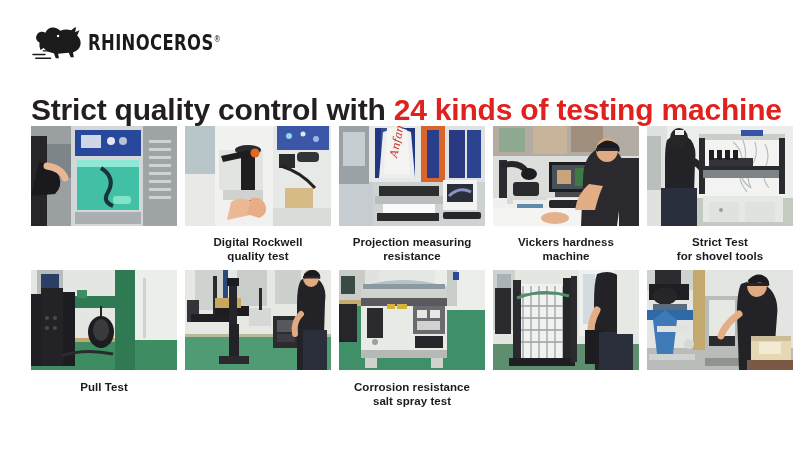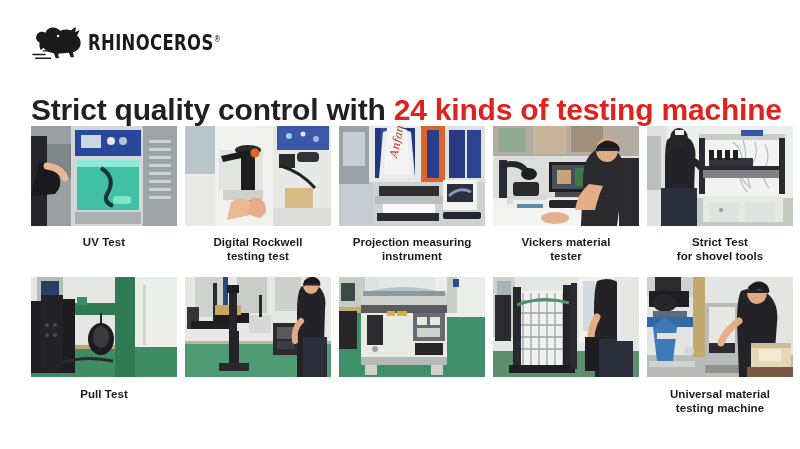--- a/index.html
+++ b/index.html
@@ -78,21 +78,21 @@
     left: 31px;
     top: 126px;
     width: 738px;
   }
   .row {
     display: flex;
     gap: 8px;
     width: 100%;
   }
   .row.row-2 {
-    margin-top: 14px;
+    margin-top: 7px;
     gap: 8px;
   }
   .cell {
     width: 146px;
     flex: 0 0 146px;
     display: flex;
     flex-direction: column;
     align-items: center;
   }
   .thumb {
@@ -177,21 +177,20 @@
               <rect x="118" y="38" width="22" height="3"></rect>
               <rect x="118" y="46" width="22" height="3"></rect>
               <rect x="118" y="54" width="22" height="3"></rect>
               <rect x="118" y="62" width="22" height="3"></rect>
               <rect x="118" y="70" width="22" height="3"></rect>
             </g>
             <path d="M8 36 q14 2 20 14 q4 10 -4 18 l-24 2 Z" fill="#1a1a1e"></path>
             <path d="M16 40 q14 2 18 12" stroke="#e8b792" stroke-width="7" fill="none" stroke-linecap="round"></path>
           </svg>
         </div>
-        <div class="caption">UV Test</div>
       </div>
 
       <div class="cell">
         <div class="thumb">
           <svg viewBox="0 0 146 100" preserveAspectRatio="none">
             <rect width="146" height="100" fill="#dde0de"></rect>
             <rect x="0" y="0" width="30" height="48" fill="#b9c6c9"></rect>
             <rect x="0" y="48" width="30" height="52" fill="#e9eae7"></rect>
             <rect x="30" y="0" width="58" height="100" fill="#f1f2ef"></rect>
             <rect x="34" y="24" width="44" height="40" fill="#e2e4e0"></rect>
@@ -209,21 +208,21 @@
             <circle cx="131" cy="13" r="3" fill="#9fb6e8"></circle>
             <rect x="94" y="28" width="16" height="14" fill="#2b2b2e"></rect>
             <rect x="112" y="26" width="22" height="10" rx="4" fill="#33333a"></rect>
             <path d="M96 40 q20 6 34 22" stroke="#222" stroke-width="3" fill="none"></path>
             <rect x="100" y="62" width="28" height="20" fill="#d6bb86"></rect>
             <rect x="88" y="82" width="58" height="18" fill="#d9dcd9"></rect>
           </svg>
         </div>
         <div class="caption">
           <span>Digital Rockwell</span><br>
-          <span>testing test</span>
+          <span>quality test</span>
         </div>
       </div>
 
       <div class="cell">
         <div class="thumb">
           <svg viewBox="0 0 146 100" preserveAspectRatio="none">
             <rect width="146" height="100" fill="#c6ccd0"></rect>
             <rect x="0" y="0" width="30" height="58" fill="#9aa2a6"></rect>
             <rect x="4" y="6" width="22" height="34" fill="#c7ced2"></rect>
             <rect x="30" y="0" width="52" height="56" fill="#e6e8e6"></rect>
@@ -245,21 +244,21 @@
             <rect x="44" y="78" width="52" height="9" fill="#fafafa"></rect>
             <rect x="38" y="87" width="62" height="8" fill="#2b2b2e"></rect>
             <rect x="104" y="54" width="34" height="30" fill="#f3f4f2"></rect>
             <rect x="108" y="58" width="26" height="18" fill="#2b2f3a"></rect>
             <path d="M110 70 q10 -10 22 -4" stroke="#8b92c4" stroke-width="3" fill="none"></path>
             <rect x="104" y="86" width="38" height="7" rx="2" fill="#26262a"></rect>
           </svg>
         </div>
         <div class="caption">
           <span>Projection measuring</span><br>
-          <span>instrument</span>
+          <span>resistance</span>
         </div>
       </div>
 
       <div class="cell">
         <div class="thumb">
           <svg viewBox="0 0 146 100" preserveAspectRatio="none">
             <rect width="146" height="100" fill="#c5c9c6"></rect>
             <rect x="0" y="0" width="146" height="30" fill="#b3aca2"></rect>
             <rect x="6" y="2" width="26" height="24" fill="#8fa890"></rect>
             <rect x="40" y="0" width="34" height="28" fill="#c8b49a"></rect>
@@ -283,22 +282,22 @@
             <ellipse cx="62" cy="92" rx="14" ry="6" fill="#e3b28d"></ellipse>
             <path d="M100 26 q14 -12 26 2 q8 10 4 26 l-6 46 l-36 0 l2 -46 q0 -20 10 -28 Z" fill="#2a2a2e"></path>
             <ellipse cx="114" cy="24" rx="11" ry="12" fill="#e0ab83"></ellipse>
             <path d="M104 20 q10 -10 20 -2 q4 4 2 8 q-12 -8 -22 0 Z" fill="#1b1b1f"></path>
             <rect x="103" y="22" width="22" height="3" fill="#26262a"></rect>
             <path d="M96 58 q-12 10 -14 26 l20 0 q4 -16 8 -24 Z" fill="#e3ad85"></path>
             <rect x="126" y="32" width="20" height="68" fill="#2b2b2f"></rect>
           </svg>
         </div>
         <div class="caption">
-          <span>Vickers material</span><br>
-          <span>tester</span>
+          <span>Vickers hardness</span><br>
+          <span>machine</span>
         </div>
       </div>
 
       <div class="cell">
         <div class="thumb">
           <svg viewBox="0 0 146 100" preserveAspectRatio="none">
             <rect width="146" height="100" fill="#e2e4e1"></rect>
             <rect x="0" y="0" width="146" height="72" fill="#eceeeb"></rect>
             <rect x="0" y="72" width="146" height="28" fill="#c3cbc0"></rect>
             <rect x="0" y="0" width="20" height="100" fill="#dfe2df"></rect>
@@ -439,20 +438,24 @@
             <rect x="48" y="34" width="8" height="5" fill="#d8b23a"></rect>
             <rect x="58" y="34" width="10" height="5" fill="#d8b23a"></rect>
             <circle cx="36" cy="72" r="3" fill="#9aa0a2"></circle>
             <rect x="22" y="80" width="86" height="8" fill="#b6bab6"></rect>
             <rect x="26" y="88" width="12" height="10" fill="#cfd2cd"></rect>
             <rect x="92" y="88" width="12" height="10" fill="#cfd2cd"></rect>
             <rect x="108" y="0" width="10" height="36" fill="#c9cdc8"></rect>
             <rect x="114" y="2" width="6" height="8" fill="#2b4a9a"></rect>
           </svg>
         </div>
+        <div class="caption">
+          <span>Corrosion resistance</span><br>
+          <span>salt spray test</span>
+        </div>
       </div>
 
       <div class="cell">
         <div class="thumb">
           <svg viewBox="0 0 146 100" preserveAspectRatio="none">
             <rect width="146" height="100" fill="#d6d9d6"></rect>
             <rect x="0" y="0" width="146" height="74" fill="#e4e6e2"></rect>
             <rect x="0" y="74" width="146" height="26" fill="#5d8f6e"></rect>
             <rect x="0" y="0" width="22" height="60" fill="#cdd2cf"></rect>
             <rect x="4" y="4" width="14" height="26" fill="#a9b2b4"></rect>
@@ -513,22 +516,18 @@
             <ellipse cx="110" cy="16" rx="10" ry="11" fill="#e0ab83"></ellipse>
             <path d="M101 10 q10 -10 19 -2 q3 4 2 8 q-10 -7 -20 0 Z" fill="#1b1b1f"></path>
             <rect x="100" y="13" width="21" height="3" fill="#26262a"></rect>
             <path d="M92 44 q-14 10 -18 22" stroke="#e3ad85" stroke-width="7" fill="none" stroke-linecap="round"></path>
             <rect x="104" y="66" width="40" height="24" fill="#e6d8b4"></rect>
             <rect x="104" y="66" width="40" height="5" fill="#cbbd97"></rect>
             <rect x="112" y="72" width="22" height="12" fill="#f2ead2"></rect>
             <rect x="100" y="90" width="46" height="10" fill="#7a5a44"></rect>
           </svg>
         </div>
-        <div class="caption">
-          <span>Universal material</span><br>
-          <span>testing machine</span>
-        </div>
       </div>
 
     </div>
 
   </div>
 </div>
 
 </body></html>

